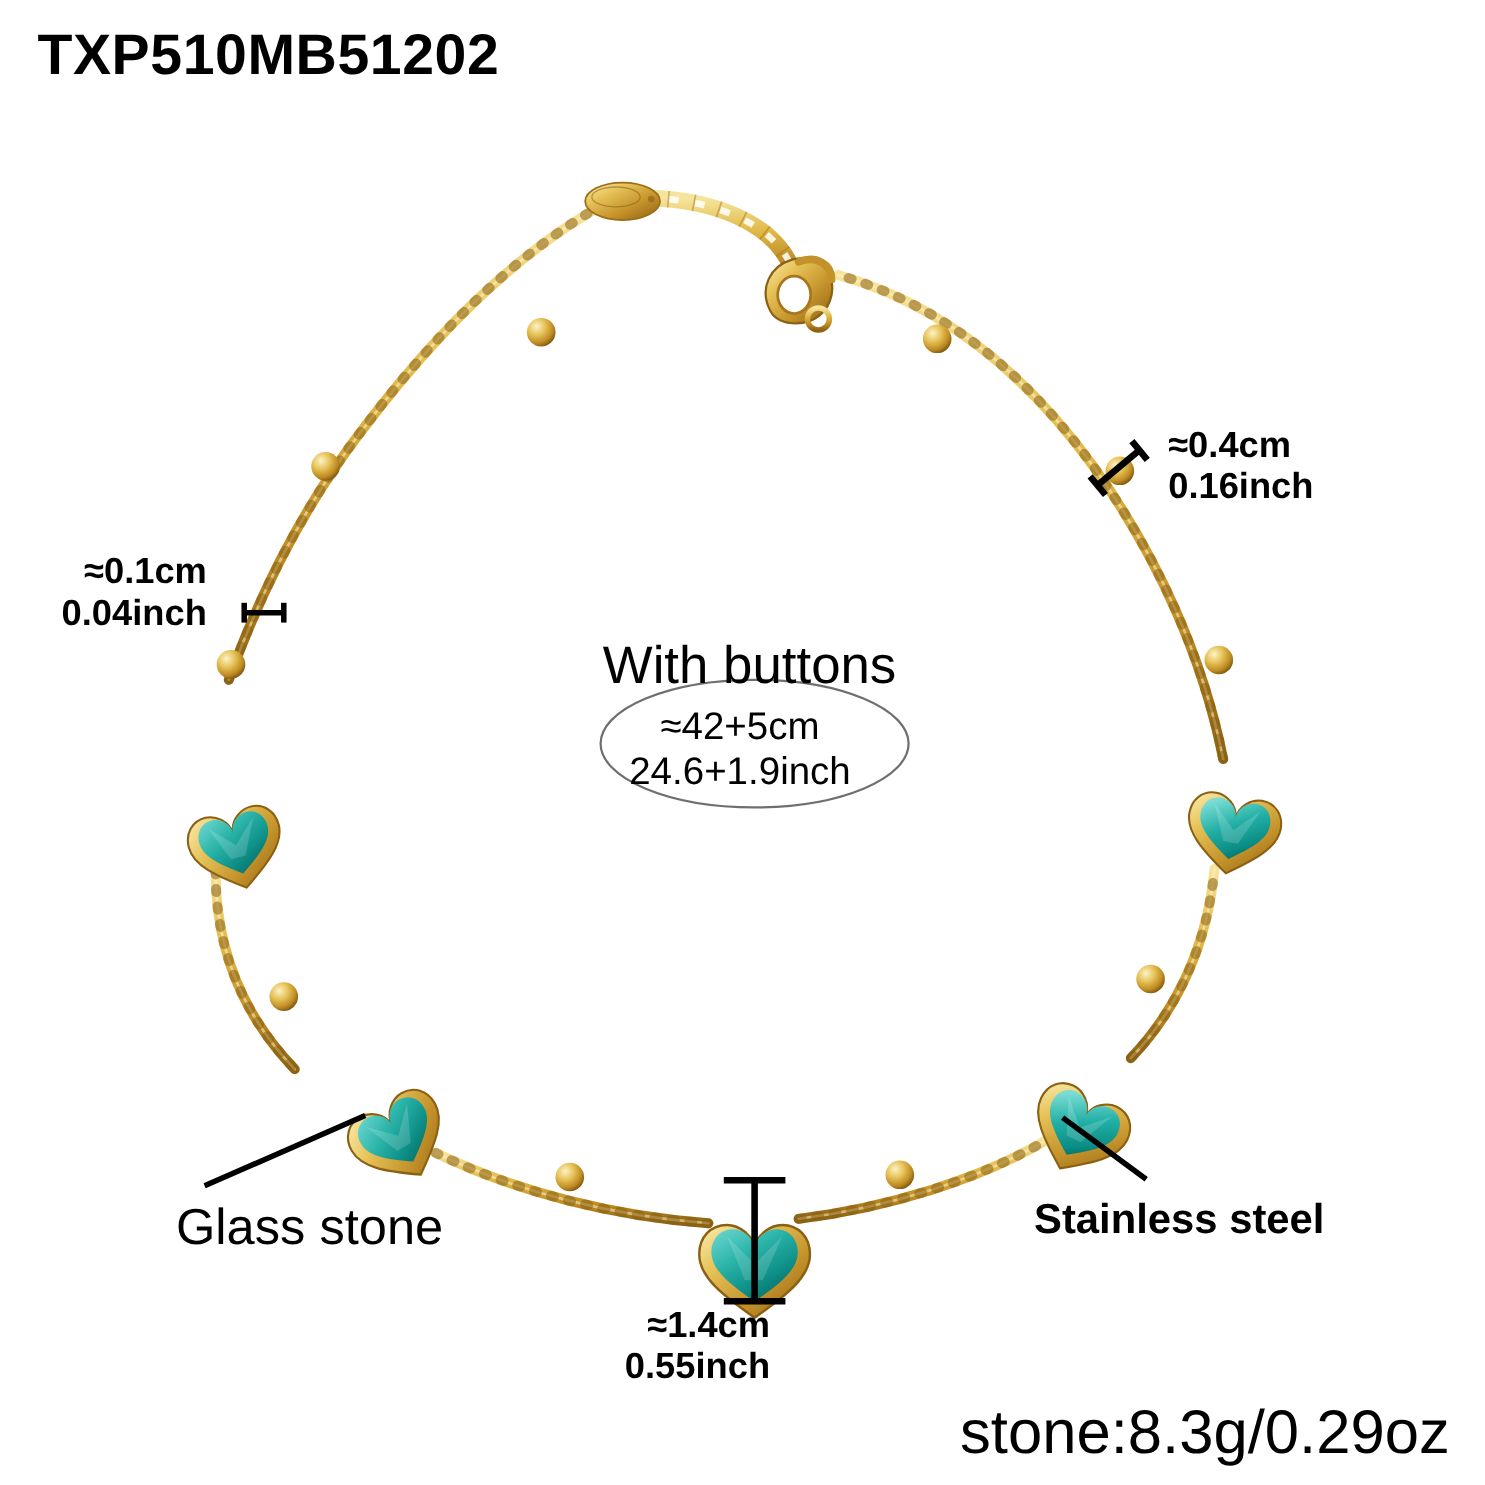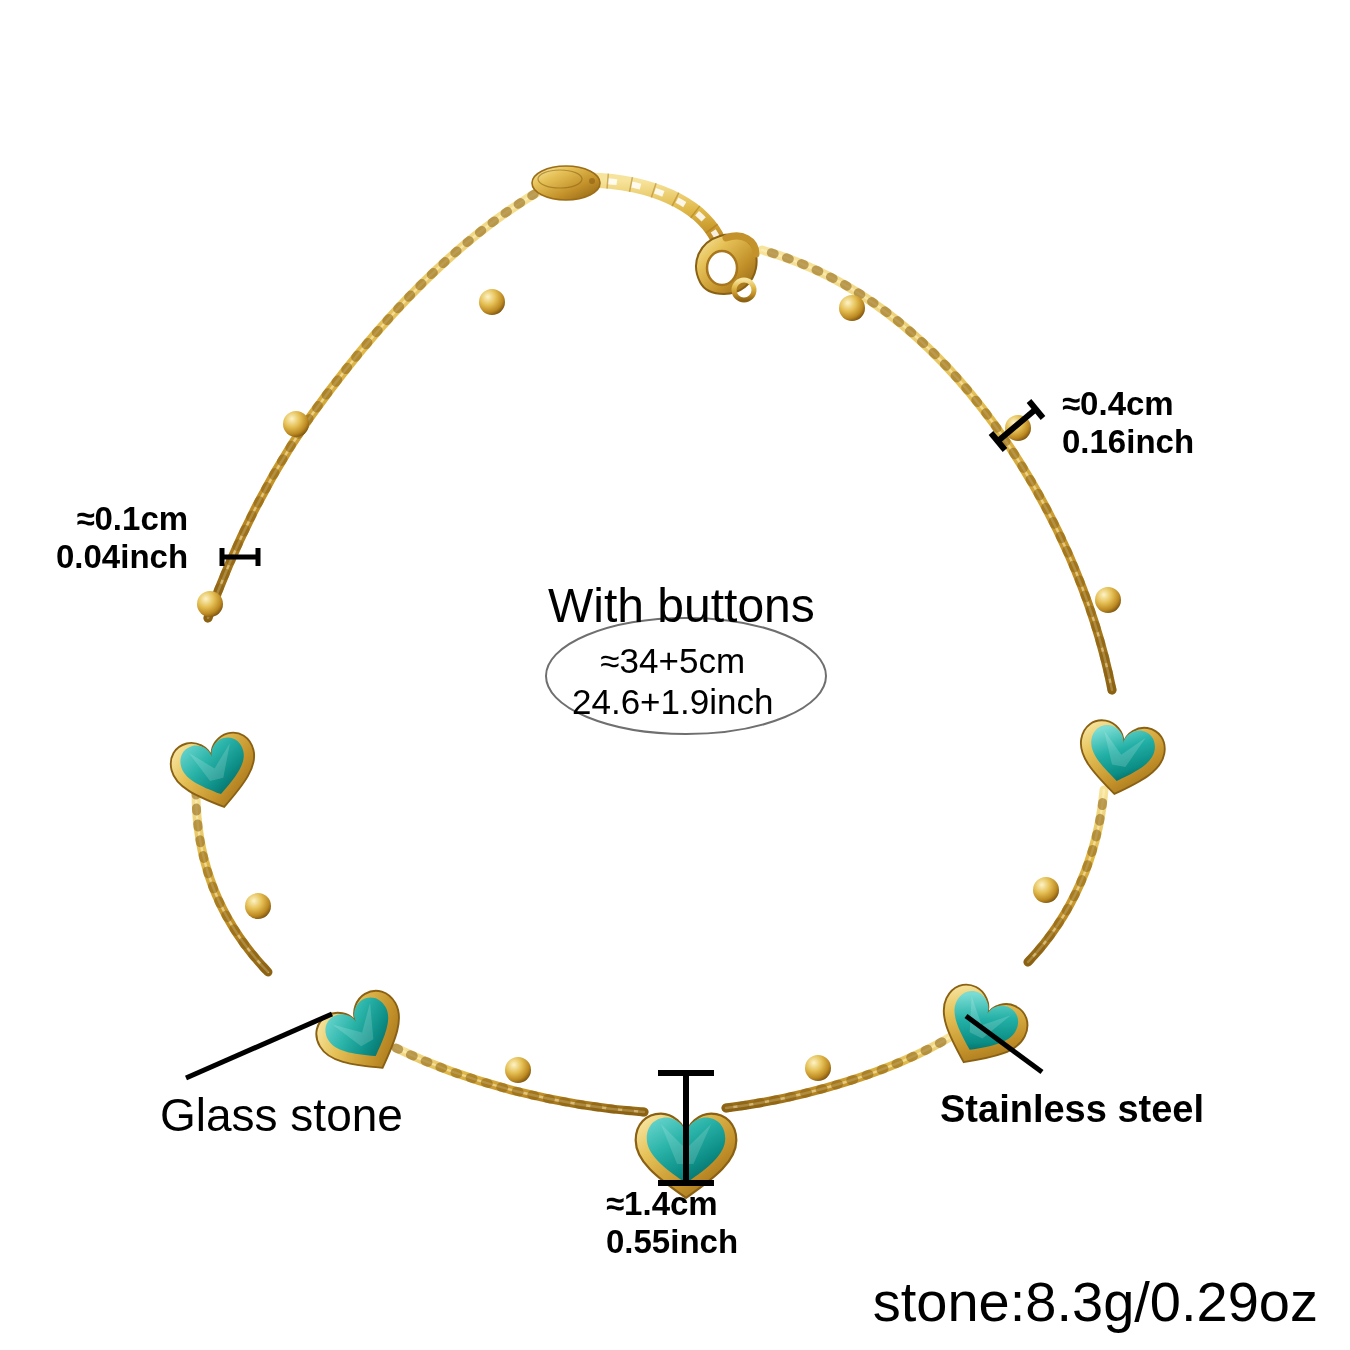--- a/index.html
+++ b/index.html
@@ -4,32 +4,33 @@
 <style>
   html,body{margin:0;padding:0;background:#ffffff;}
   body{width:1350px;height:1350px;position:relative;overflow:hidden;
        font-family:"Liberation Sans","DejaVu Sans",sans-serif;color:#000;}
   .stage{position:absolute;inset:0;}
   #sku{position:absolute;left:34px;top:24px;font-size:52px;font-weight:600;letter-spacing:.5px;line-height:1;}
   #weight{position:absolute;right:32px;bottom:20px;font-size:56px;font-weight:400;line-height:1;white-space:nowrap;}
   .anno{position:absolute;font-size:33px;line-height:1.16;white-space:nowrap;font-weight:700;}
   #an-chain{left:56px;top:500px;text-align:right;}
   #an-bead{left:1062px;top:385px;}
-  #an-heart{left:606px;top:1185px;text-align:left;}
+  #an-heart{left:568px;top:1185px;text-align:right;}
   #with-buttons{position:absolute;left:548px;top:578px;font-size:48px;font-weight:500;white-space:nowrap;}
   #len-text{position:absolute;left:572px;top:640px;font-size:35px;line-height:1.18;text-align:center;white-space:nowrap;}
   #lbl-glass{position:absolute;left:160px;top:1088px;font-size:46px;white-space:nowrap;}
   #lbl-steel{position:absolute;left:940px;top:1088px;font-size:38px;white-space:nowrap;font-weight:bold;}
   svg{position:absolute;left:0;top:0;width:1350px;height:1350px;overflow:visible;}
 </style>
 </head>
 <body>
 
 <div class="stage">
 
+  <div id="sku">TXP510MB51202</div>
 
   <svg viewBox="0 0 1350 1350">
     <defs>
       <linearGradient id="gGold" x1="0" y1="0" x2="0" y2="1">
         <stop offset="0%" stop-color="#f7e49c"></stop>
         <stop offset="38%" stop-color="#e0b949"></stop>
         <stop offset="72%" stop-color="#c08e25"></stop>
         <stop offset="100%" stop-color="#8d6313"></stop>
       </linearGradient>
       <linearGradient id="gGoldH" x1="0" y1="0" x2="1" y2="1">
@@ -188,21 +189,21 @@
   </div>
 
   <div class="anno" id="an-heart">
     <div>≈1.4cm</div>
     <div>0.55inch</div>
   </div>
 
   <div id="with-buttons">With buttons</div>
 
   <div id="len-text">
-    <div>≈34+5cm</div>
+    <div>≈42+5cm</div>
     <div>24.6+1.9inch</div>
   </div>
 
   <div id="lbl-glass">Glass stone</div>
   <div id="lbl-steel">Stainless steel</div>
 
   <div id="weight">stone:8.3g/0.29oz</div>
 
 </div>
 

